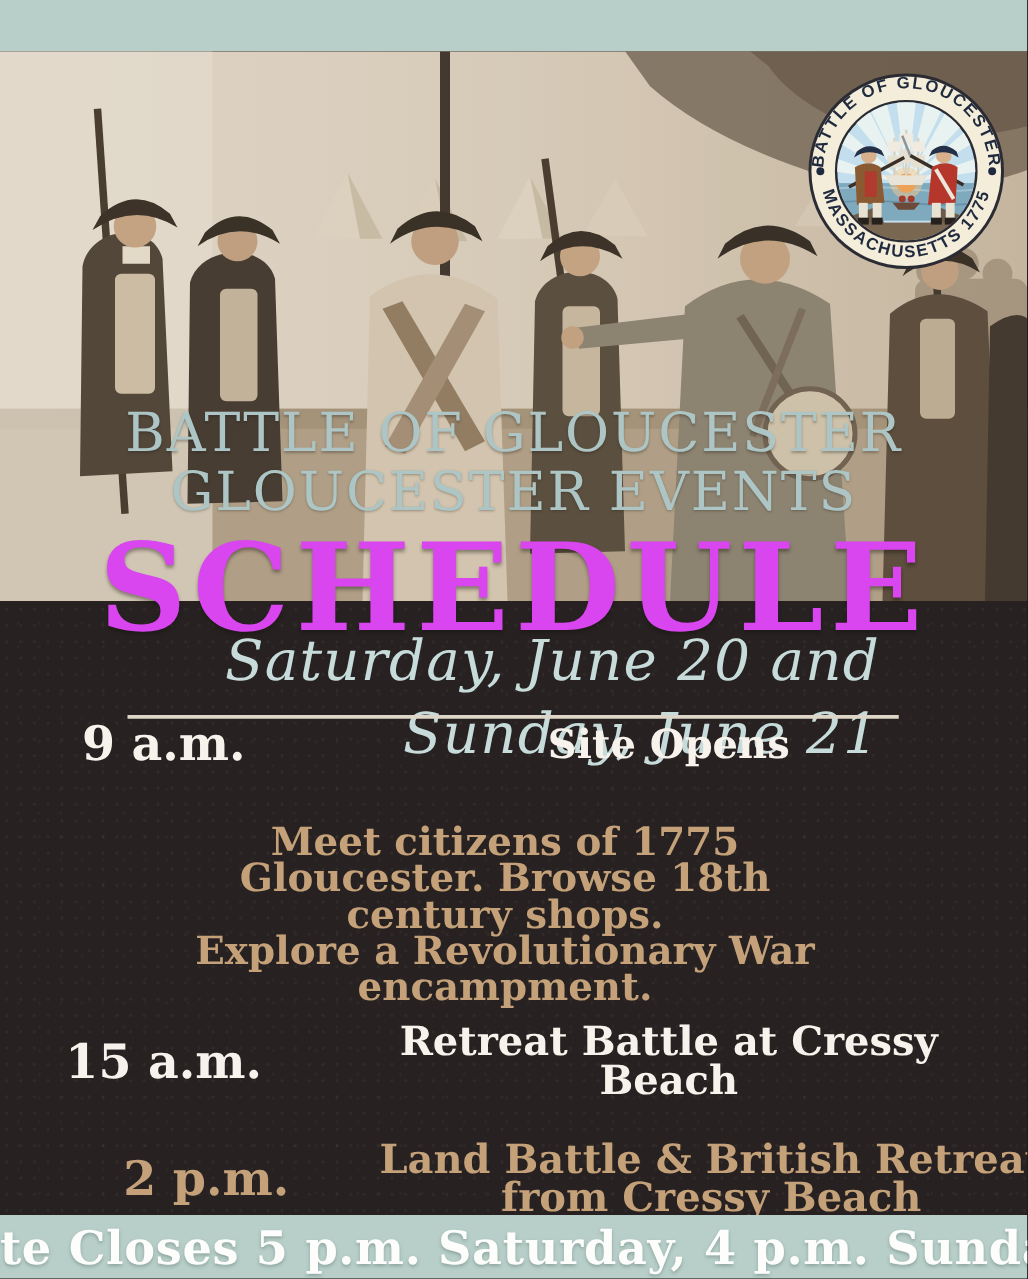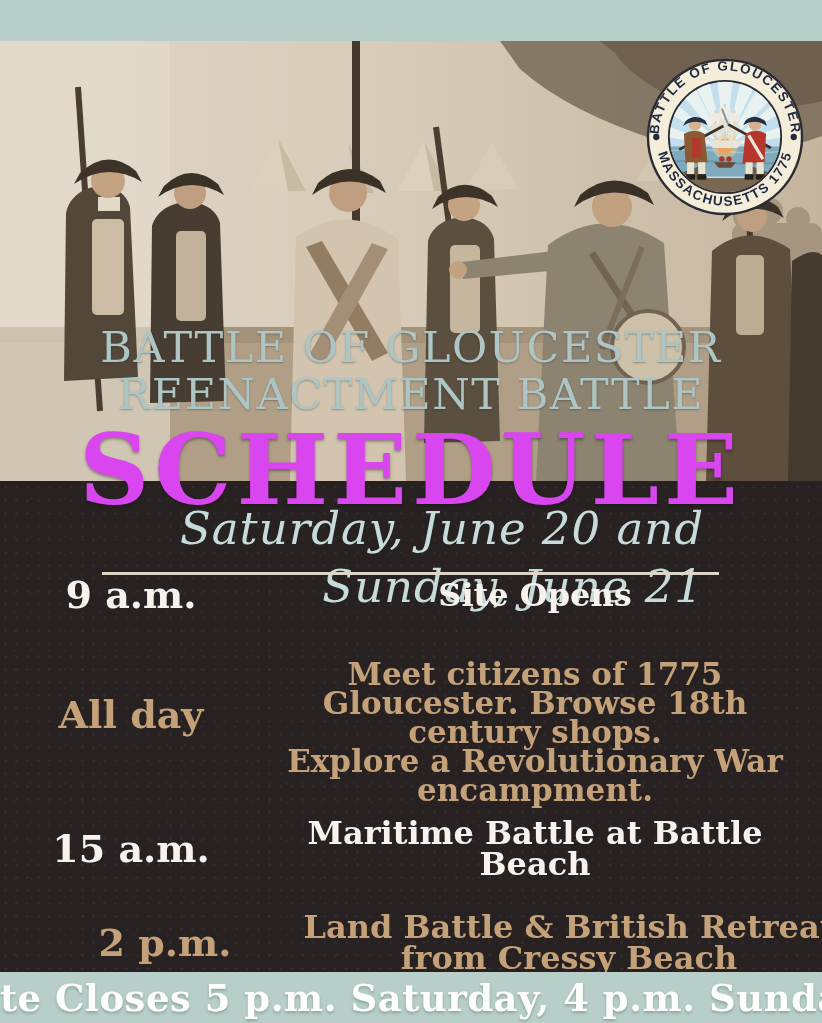--- a/index.html
+++ b/index.html
@@ -258,50 +258,49 @@
       <text font-family="Liberation Sans, sans-serif" font-size="17" font-weight="bold" fill="#1f2a3e" letter-spacing="2">
         <textPath href="#arcBot" startOffset="50%" text-anchor="middle">MASSACHUSETTS 1775</textPath>
       </text>
     </svg>
   </div>
 
   <div class="dark-section"></div>
 
   <div class="title-block">
     <div class="title-line">BATTLE OF GLOUCESTER</div>
-    <div class="title-line">REENACTMENT BATTLE</div>
+    <div class="title-line">GLOUCESTER EVENTS</div>
     <div class="title-main">SCHEDULE</div>
   </div>
 
   <div class="script-line">Saturday, June 20 and Sunday, June 21</div>
 
   <div class="divider"></div>
 
   <div class="sched-row row-1 row-white">
     <div class="sched-time">9 a.m.</div>
     <div class="sched-event">
         <span class="event-text">Site Opens</span>
       </div>
   </div>
 
   <div class="sched-row row-2 row-tan row-desc">
-    <div class="sched-time">All day</div>
     <div class="sched-event">
         <span class="event-text">Meet citizens of 1775
 Gloucester. Browse 18th
 century shops.
 Explore a Revolutionary War
 encampment.</span>
       </div>
   </div>
 
   <div class="sched-row row-3 row-white">
     <div class="sched-time">15 a.m.</div>
     <div class="sched-event">
-        <span class="event-text">Maritime Battle at Battle
+        <span class="event-text">Retreat Battle at Cressy
 Beach</span>
       </div>
   </div>
 
   <div class="sched-row row-4 row-tan">
     <div class="sched-time">2 p.m.</div>
     <div class="sched-event">
         <span class="event-text">Land Battle &amp; British Retreat
 from Cressy Beach</span>
       </div>

